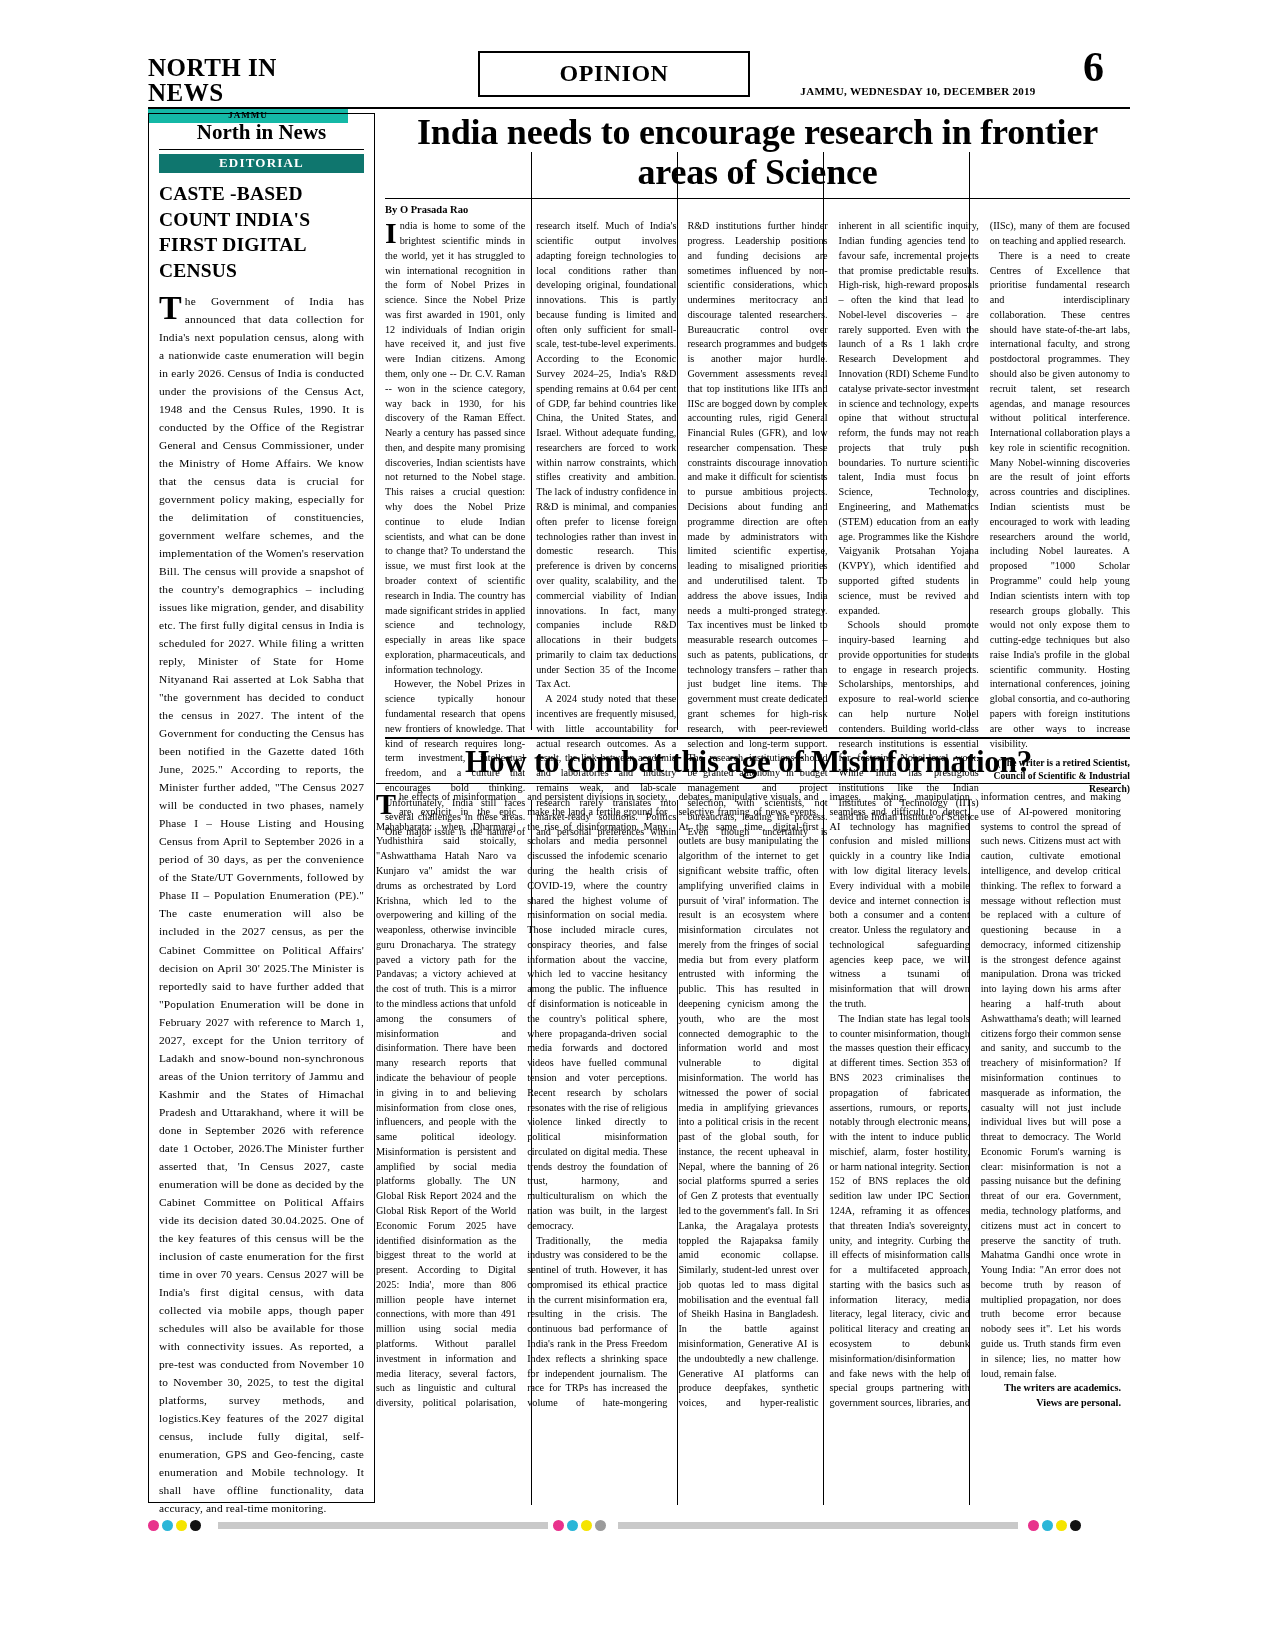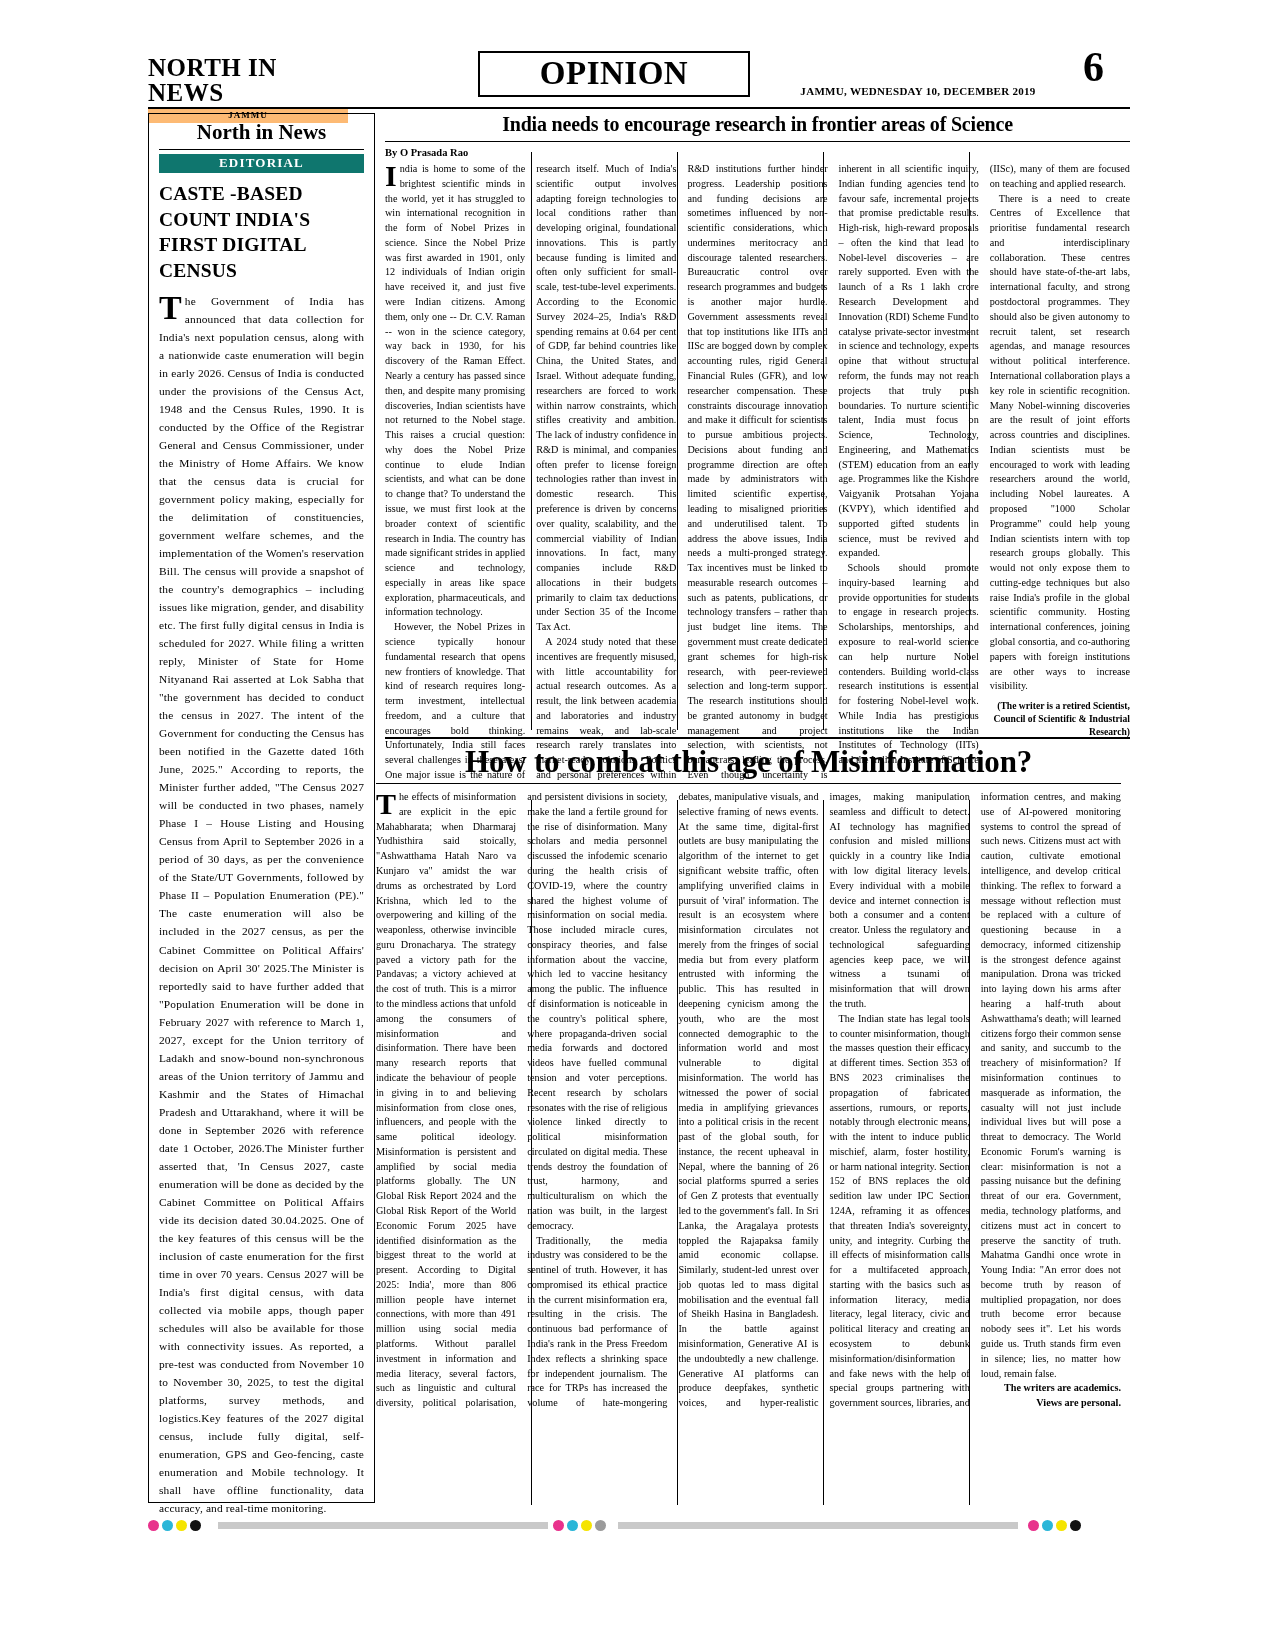--- a/index.html
+++ b/index.html
@@ -38,41 +38,41 @@
   }
   .mast-title {
     font-family: "Liberation Serif", serif;
     font-weight: bold;
     font-size: 25px;
     letter-spacing: 0.5px;
     line-height: 1;
   }
   .mast-city-bar {
     margin-top: 3px;
-    background: #fdba74;
+    background: #14b8a6;
     height: 15px;
     text-align: center;
     font-size: 9px;
     font-weight: bold;
     letter-spacing: 1px;
     line-height: 15px;
   }
   .mast-center {
     position: absolute;
     left: 330px;
     top: -4px;
     width: 268px;
     height: 42px;
     border: 2px solid #000;
     text-align: center;
   }
   .mast-center span {
     font-family: "Liberation Serif", serif;
     font-weight: bold;
-    font-size: 33px;
+    font-size: 24px;
     line-height: 40px;
     letter-spacing: 0.5px;
   }
   .mast-date {
     position: absolute;
     left: 620px;
     top: 30px;
     width: 300px;
     text-align: center;
     font-size: 11px;
@@ -152,21 +152,21 @@
   
   .art1 {
     position: absolute;
     left: 385px;
     top: 113px;
     width: 745px;
   }
   .art1-head {
     text-align: center;
     font-weight: bold;
-    font-size: 20px;
+    font-size: 36px;
     line-height: 1.1;
     letter-spacing: -0.2px;
     font-family: "Liberation Serif", serif;
   }
   .art1-rule {
     border-top: 1px solid #000;
     margin-top: 6px;
   }
   .byline {
     font-size: 10.5px;

